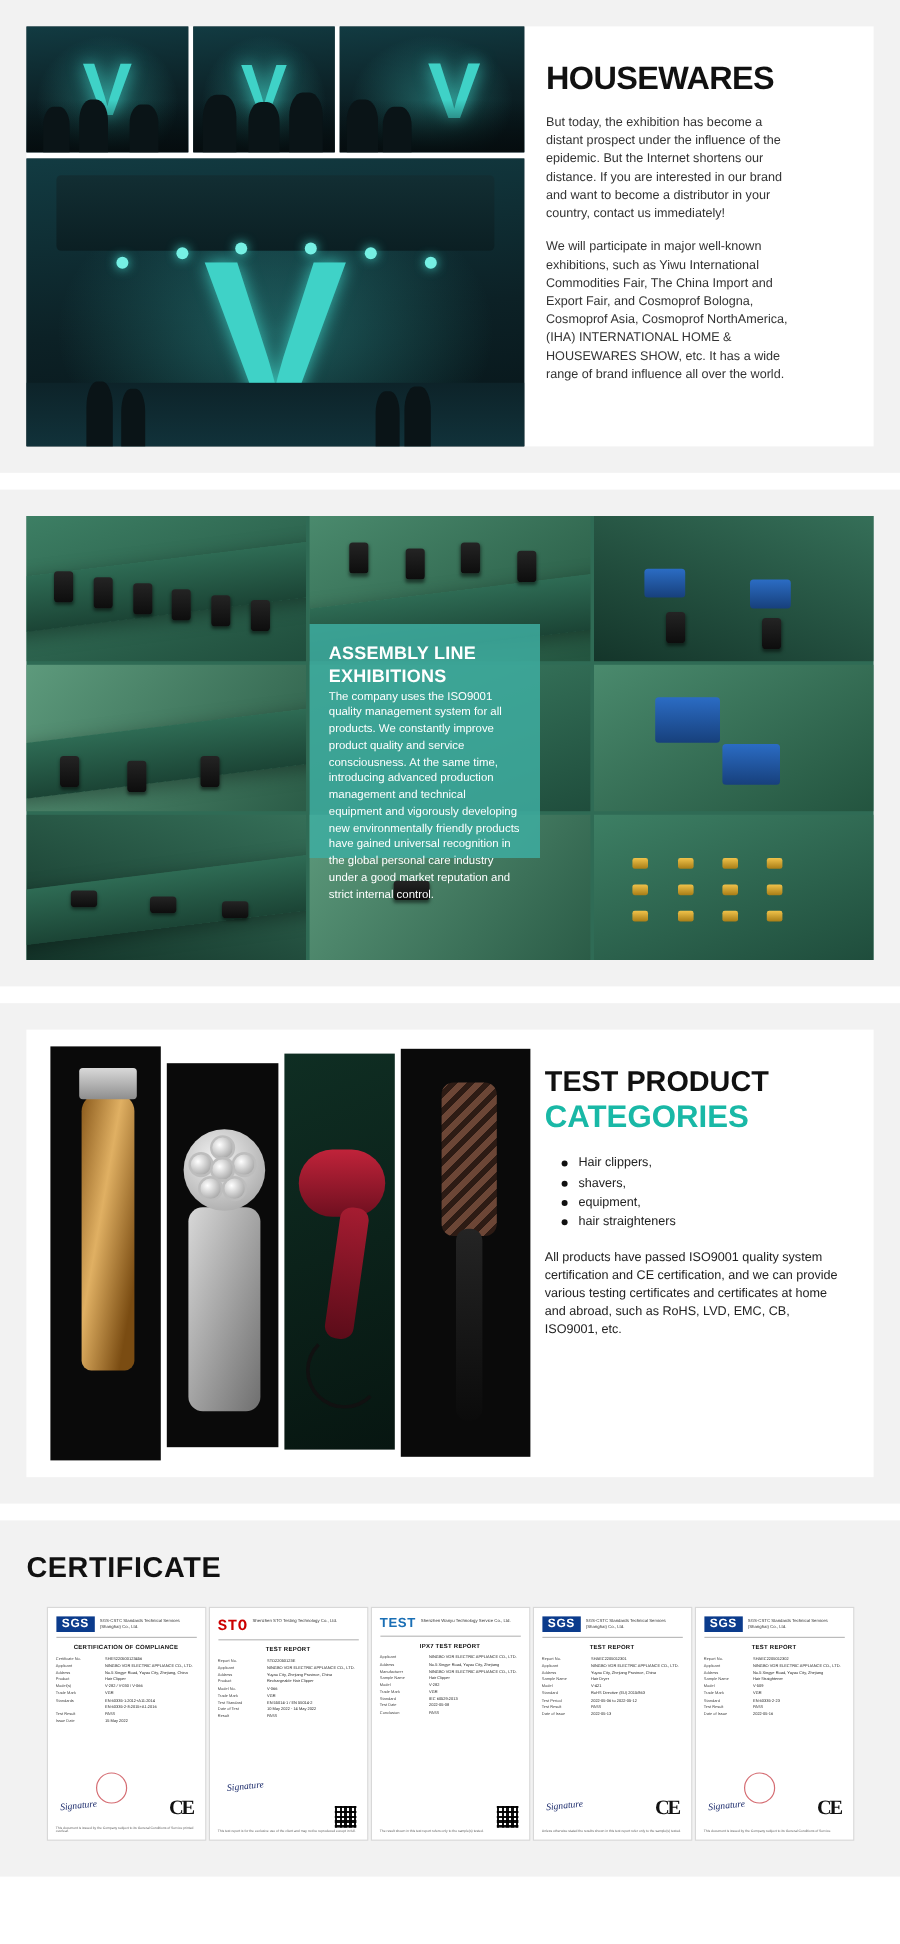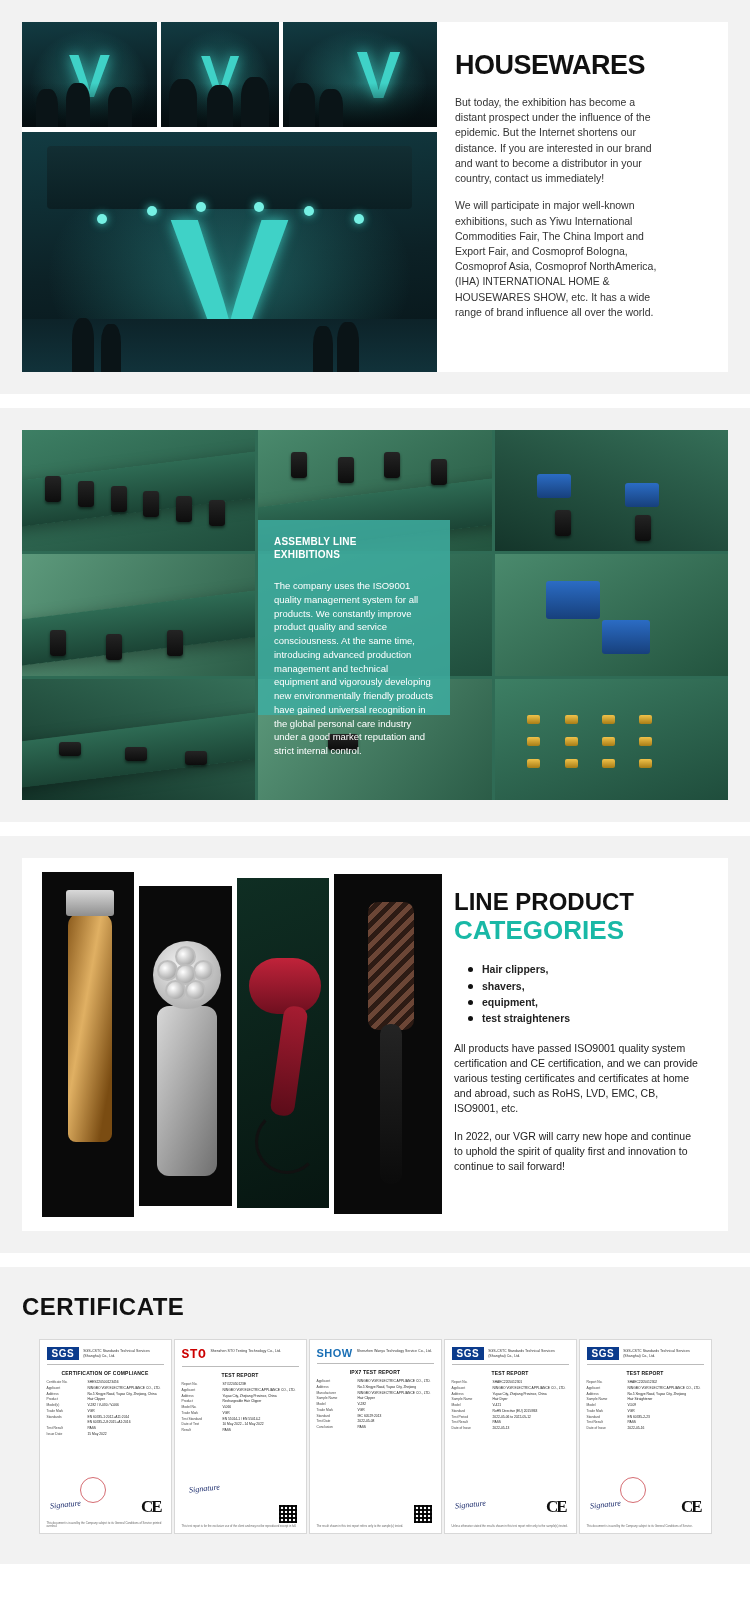--- a/index.html
+++ b/index.html
@@ -113,40 +113,40 @@
     position:absolute; width:13px; height:9px; border-radius:2px;
     background: linear-gradient(180deg,#f0c24a,#a87d16);
   }
   .asm-overlay {
     position: absolute; z-index: 9;
     left: 236px; top: 90px; width: 192px; height: 195px;
     background: rgba(62,172,160,0.86);
     color: #fff; padding: 16px 16px;
   }
   .asm-overlay h3 {
-    font-size: 10px; font-weight: bold; line-height: 1.25; margin-bottom: 18px;
+    font-size: 15px; font-weight: bold; line-height: 1.25; margin-bottom: 0;
     letter-spacing: .2px;
   }
   .asm-overlay p { font-size: 9.5px; line-height: 1.45; }
 
   
   .mp-wrap { display: flex; padding: 0; }
   .mp-left { width: 420px; display: flex; gap: 5px; padding: 14px 0 14px 20px; }
   .mp-card { position: relative; overflow: hidden; background: #0a0a0a; }
   .card1 { width: 96px; height: 345px; }
   .card2 { width: 96px; height: 320px; margin-top: 14px; }
   .card3 { width: 96px; height: 330px; margin-top: 6px;
     background: linear-gradient(160deg,#0f2e23,#071611); }
   .card4 { width: 112px; height: 340px; margin-top: 2px; }
   .mp-right { width: 280px; padding: 30px 22px 0 12px; }
   .mp-title { font-size: 24px; font-weight: bold; color: #111; line-height: 1.15; }
   .mp-title2 { font-size: 26px; font-weight: bold; color: #19b8a6; line-height: 1.15; margin-bottom: 16px; }
   .mp-list { list-style: none; margin: 0 0 14px 14px; }
   .mp-list li {
-    font-size: 10.5px; line-height: 1.55; position: relative; padding-left: 14px; color:#222;font-weight:bold;
+    font-size: 10.5px; line-height: 1.55; position: relative; padding-left: 14px; color:#222;
   }
   .mp-list li::before {
     content: ""; position: absolute; left: 0; top: 6px;
     width: 5px; height: 5px; border-radius: 50%; background: #111;
   }
   .mp-para { font-size: 10.5px; line-height: 1.45; color: #222; margin-bottom: 12px; }
 
   
   .clipper {
     position:absolute; left:26px; top:40px; width:44px; height:230px; border-radius:14px 14px 8px 8px;
@@ -383,30 +383,29 @@
             <div class="dryer-body"></div>
             <div class="dryer-handle"></div>
             <div class="cord"></div>
           </div>
           <div class="mp-card card4">
             <div class="brush-head"></div>
             <div class="brush-handle"></div>
           </div>
         </div>
         <div class="mp-right">
-          <h2 class="mp-title">LINE PRODUCT</h2>
+          <h2 class="mp-title">TEST PRODUCT</h2>
           <h2 class="mp-title2">CATEGORIES</h2>
           <ul class="mp-list">
             <li>Hair clippers,</li>
             <li>shavers,</li>
             <li>equipment,</li>
-            <li>test straighteners</li>
+            <li>hair straighteners</li>
           </ul>
           <p class="mp-para">All products have passed ISO9001 quality system certification and CE certification, and we can provide various testing certificates and certificates at home and abroad, such as RoHS, LVD, EMC, CB, ISO9001, etc.</p>
-          <p class="mp-para">In 2022, our VGR will carry new hope and continue to uphold the spirit of quality first and innovation to continue to sail forward!</p>
         </div>
       </div>
     </div>
   </section>
 
   <section class="cert-section">
     <h2 class="cert-title">CERTIFICATE</h2>
     <div class="cert-row">
 
       <div class="cert">
@@ -507,21 +506,21 @@
               <span class="cert-val">PASS</span>
             </div>
         </div>
         <div class="sig" style="left:14px;bottom:40px;">Signature</div>
         <div class="qr"></div>
         <div class="cert-footnote">This test report is for the exclusive use of the client and may not be reproduced except in full.</div>
       </div>
 
       <div class="cert">
         <div class="cert-head">
-          <span class="cert-brand wqst">SHOW</span>
+          <span class="cert-brand wqst">TEST</span>
           <span class="cert-org">Shenzhen Wanyu Technology Service Co., Ltd.</span>
         </div>
         <div class="cert-doc-title">IPX7 TEST REPORT</div>
         <div class="cert-lines">
           <div class="cert-line">
               <span class="cert-key">Applicant</span>
               <span class="cert-val">NINGBO VGR ELECTRIC APPLIANCE CO., LTD.</span>
             </div>
           <div class="cert-line">
               <span class="cert-key">Address</span>

